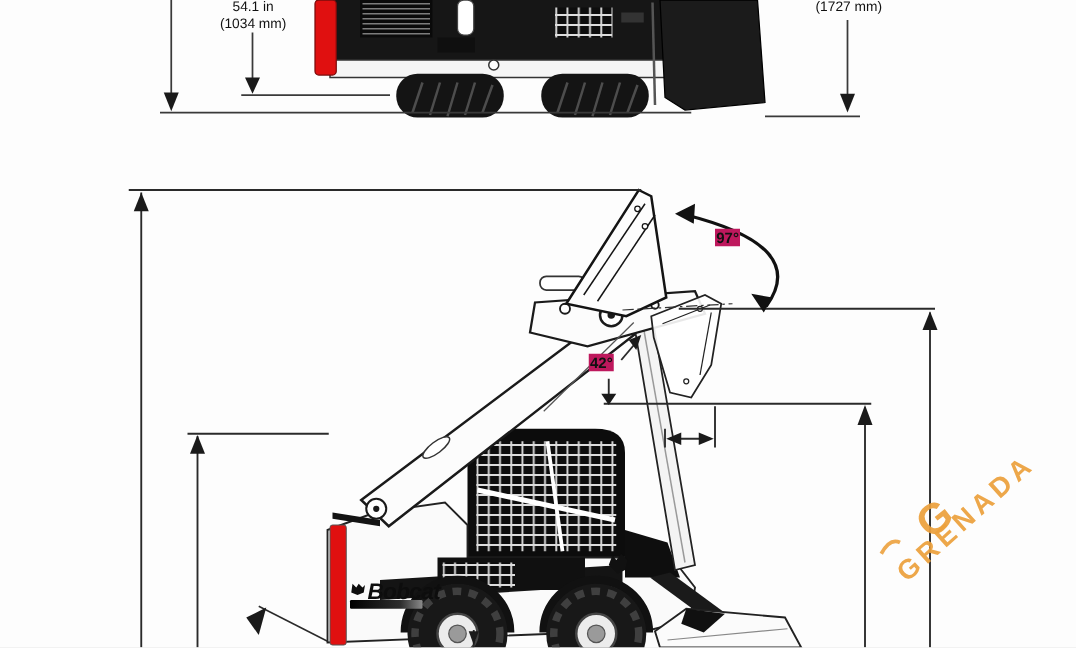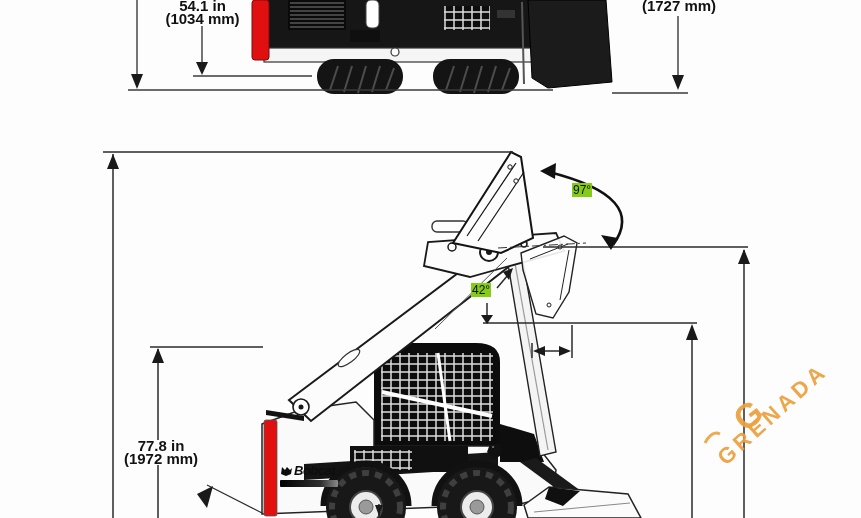--- a/index.html
+++ b/index.html
@@ -4,31 +4,31 @@
 <style>
   html,body{margin:0;padding:0;background:#e9e9e9;}
   #stage{
     position:relative;width:861px;height:518px;overflow:hidden;
     background:#FDFDFD;
     font-family:"Liberation Sans",sans-serif;
   }
   #artwork{position:absolute;left:0;top:0;width:861px;height:518px;}
   .dim{
     position:absolute;
-    font-weight:bold;font-size:15px;line-height:12.5px;
+    font-weight:normal;font-size:11px;line-height:12.5px;
     color:#111;text-align:center;white-space:nowrap;
   }
   .dim span{display:block;background:#FDFDFD;padding:0 1px;}
   .angle{
-    position:absolute;font-weight:normal;font-size:12px;color:#111;
-    background:#84cc16;padding:0 1px;
+    position:absolute;font-weight:bold;font-size:12px;color:#111;
+    background:#be185d;padding:0 1px;
   }
   .brand{
     position:absolute;left:294px;top:463px;
-    font-weight:bold;font-style:italic;font-size:13px;letter-spacing:-0.5px;
+    font-weight:bold;font-style:italic;font-size:18px;letter-spacing:-0.5px;
     color:#0d0d0d;
   }
   .brand-icon{position:absolute;left:279px;top:464px;width:14px;height:13px;}
   .wm-g{
     position:absolute;left:735px;top:396px;
     transform:rotate(-38deg);
     font-weight:bold;font-size:34px;color:#ECA13D;opacity:.93;
   }
   .wm-text{
     position:absolute;left:721px;top:448px;
@@ -239,24 +239,20 @@
   </svg>
 
   <div class="dim" style="left:160px;top:0;width:85px;">
     <span>54.1 in</span>
     <span>(1034 mm)</span>
   </div>
   <div class="dim" style="left:637px;top:0;width:84px;">
     <span>(1727 mm)</span>
   </div>
 
-  <div class="dim" style="left:122px;top:440px;width:78px;">
-    <span>77.8 in</span>
-    <span>(1972 mm)</span>
-  </div>
 
   <div class="angle" style="left:572px;top:183px;">97°</div>
   <div class="angle" style="left:471px;top:283px;">42°</div>
 
   <svg class="brand-icon" viewBox="0 0 14 13">
     <path d="M2,10 L3,3 L6,6 L8,3 L11,6 L13,4 L12,10 L7,12 Z" fill="#0d0d0d"></path>
   </svg>
   <div class="brand">Bobcat</div>
 
   <div class="wm-g">G</div>

